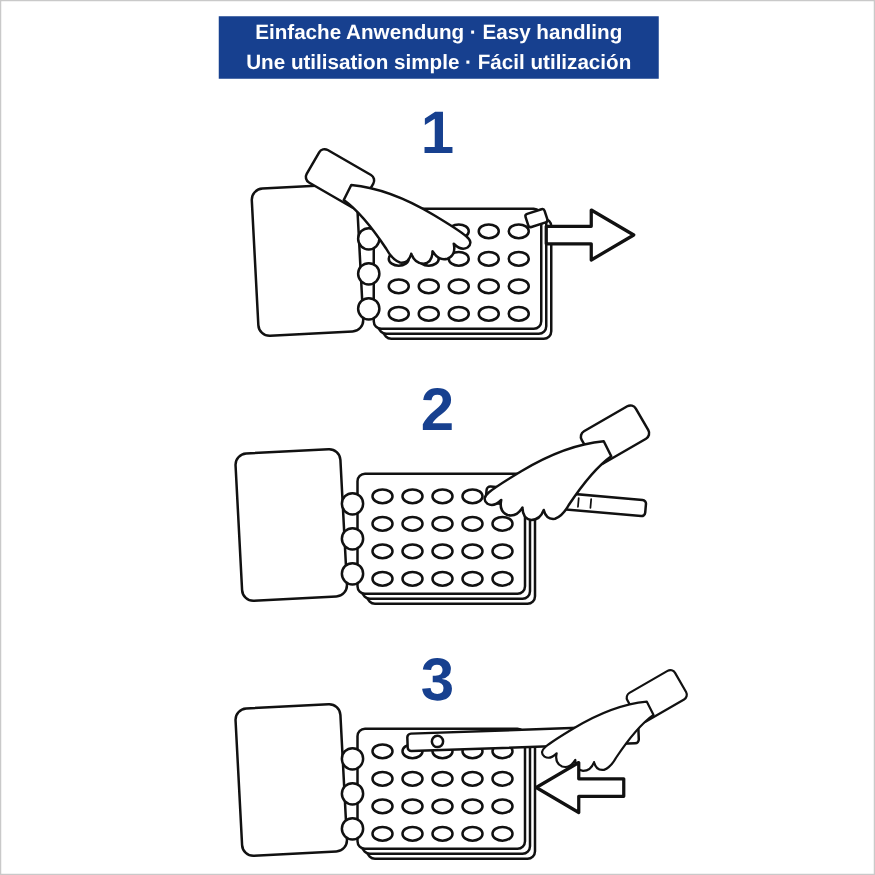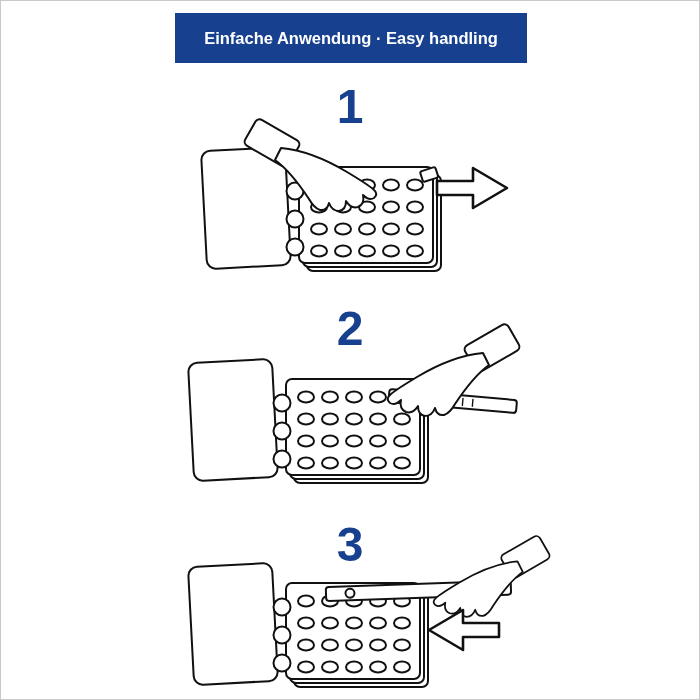--- a/index.html
+++ b/index.html
@@ -119,19 +119,20 @@
       </g>
       <g transform="translate(432,592) scale(0.88)">
         <use href="#hand"></use>
       </g>
       <path class="arrow" d="M498,622 L462,622 L462,609 L428,629 L462,649 L462,636 L498,636 Z"></path>
     </g>
   </svg>
 
   <div class="header-band">
     <div class="header-line">Einfache Anwendung · Easy handling</div>
+    <div class="header-line">Une utilisation simple · Fácil utilización</div>
   </div>
 
   <div class="step-number n1">1</div>
   <div class="step-number n2">2</div>
   <div class="step-number n3">3</div>
 
 </div>
 
 </body></html>

